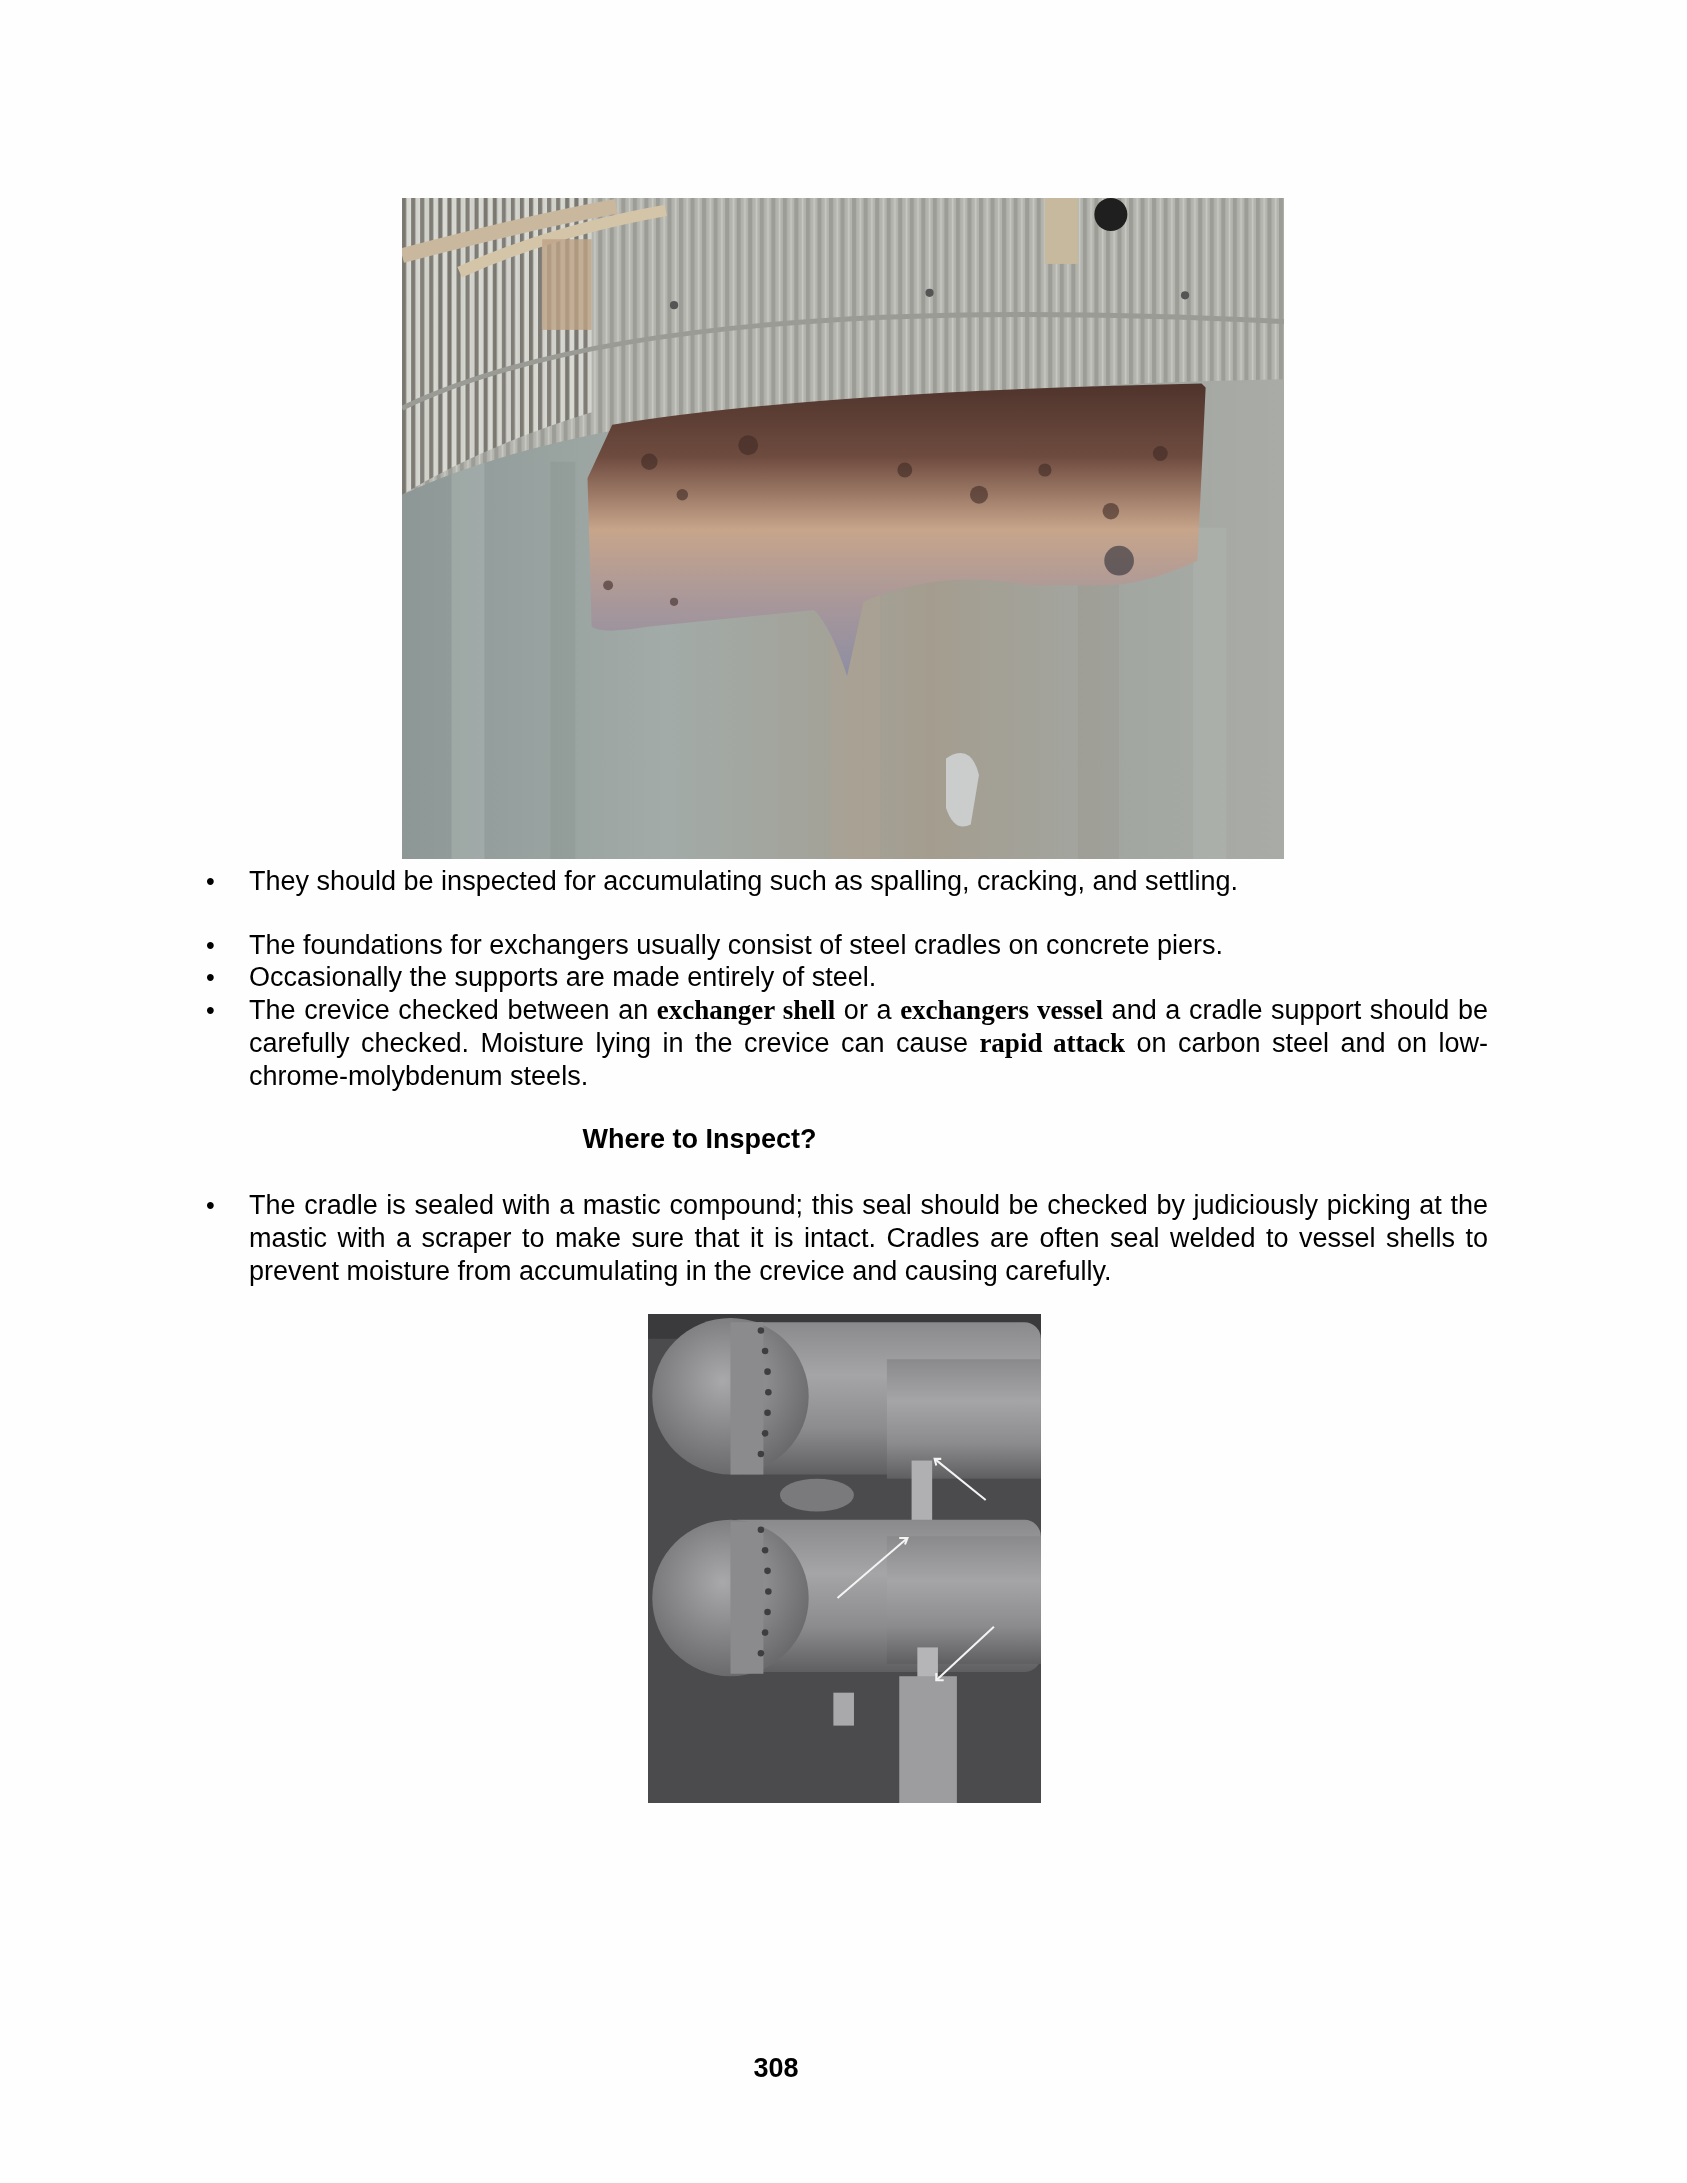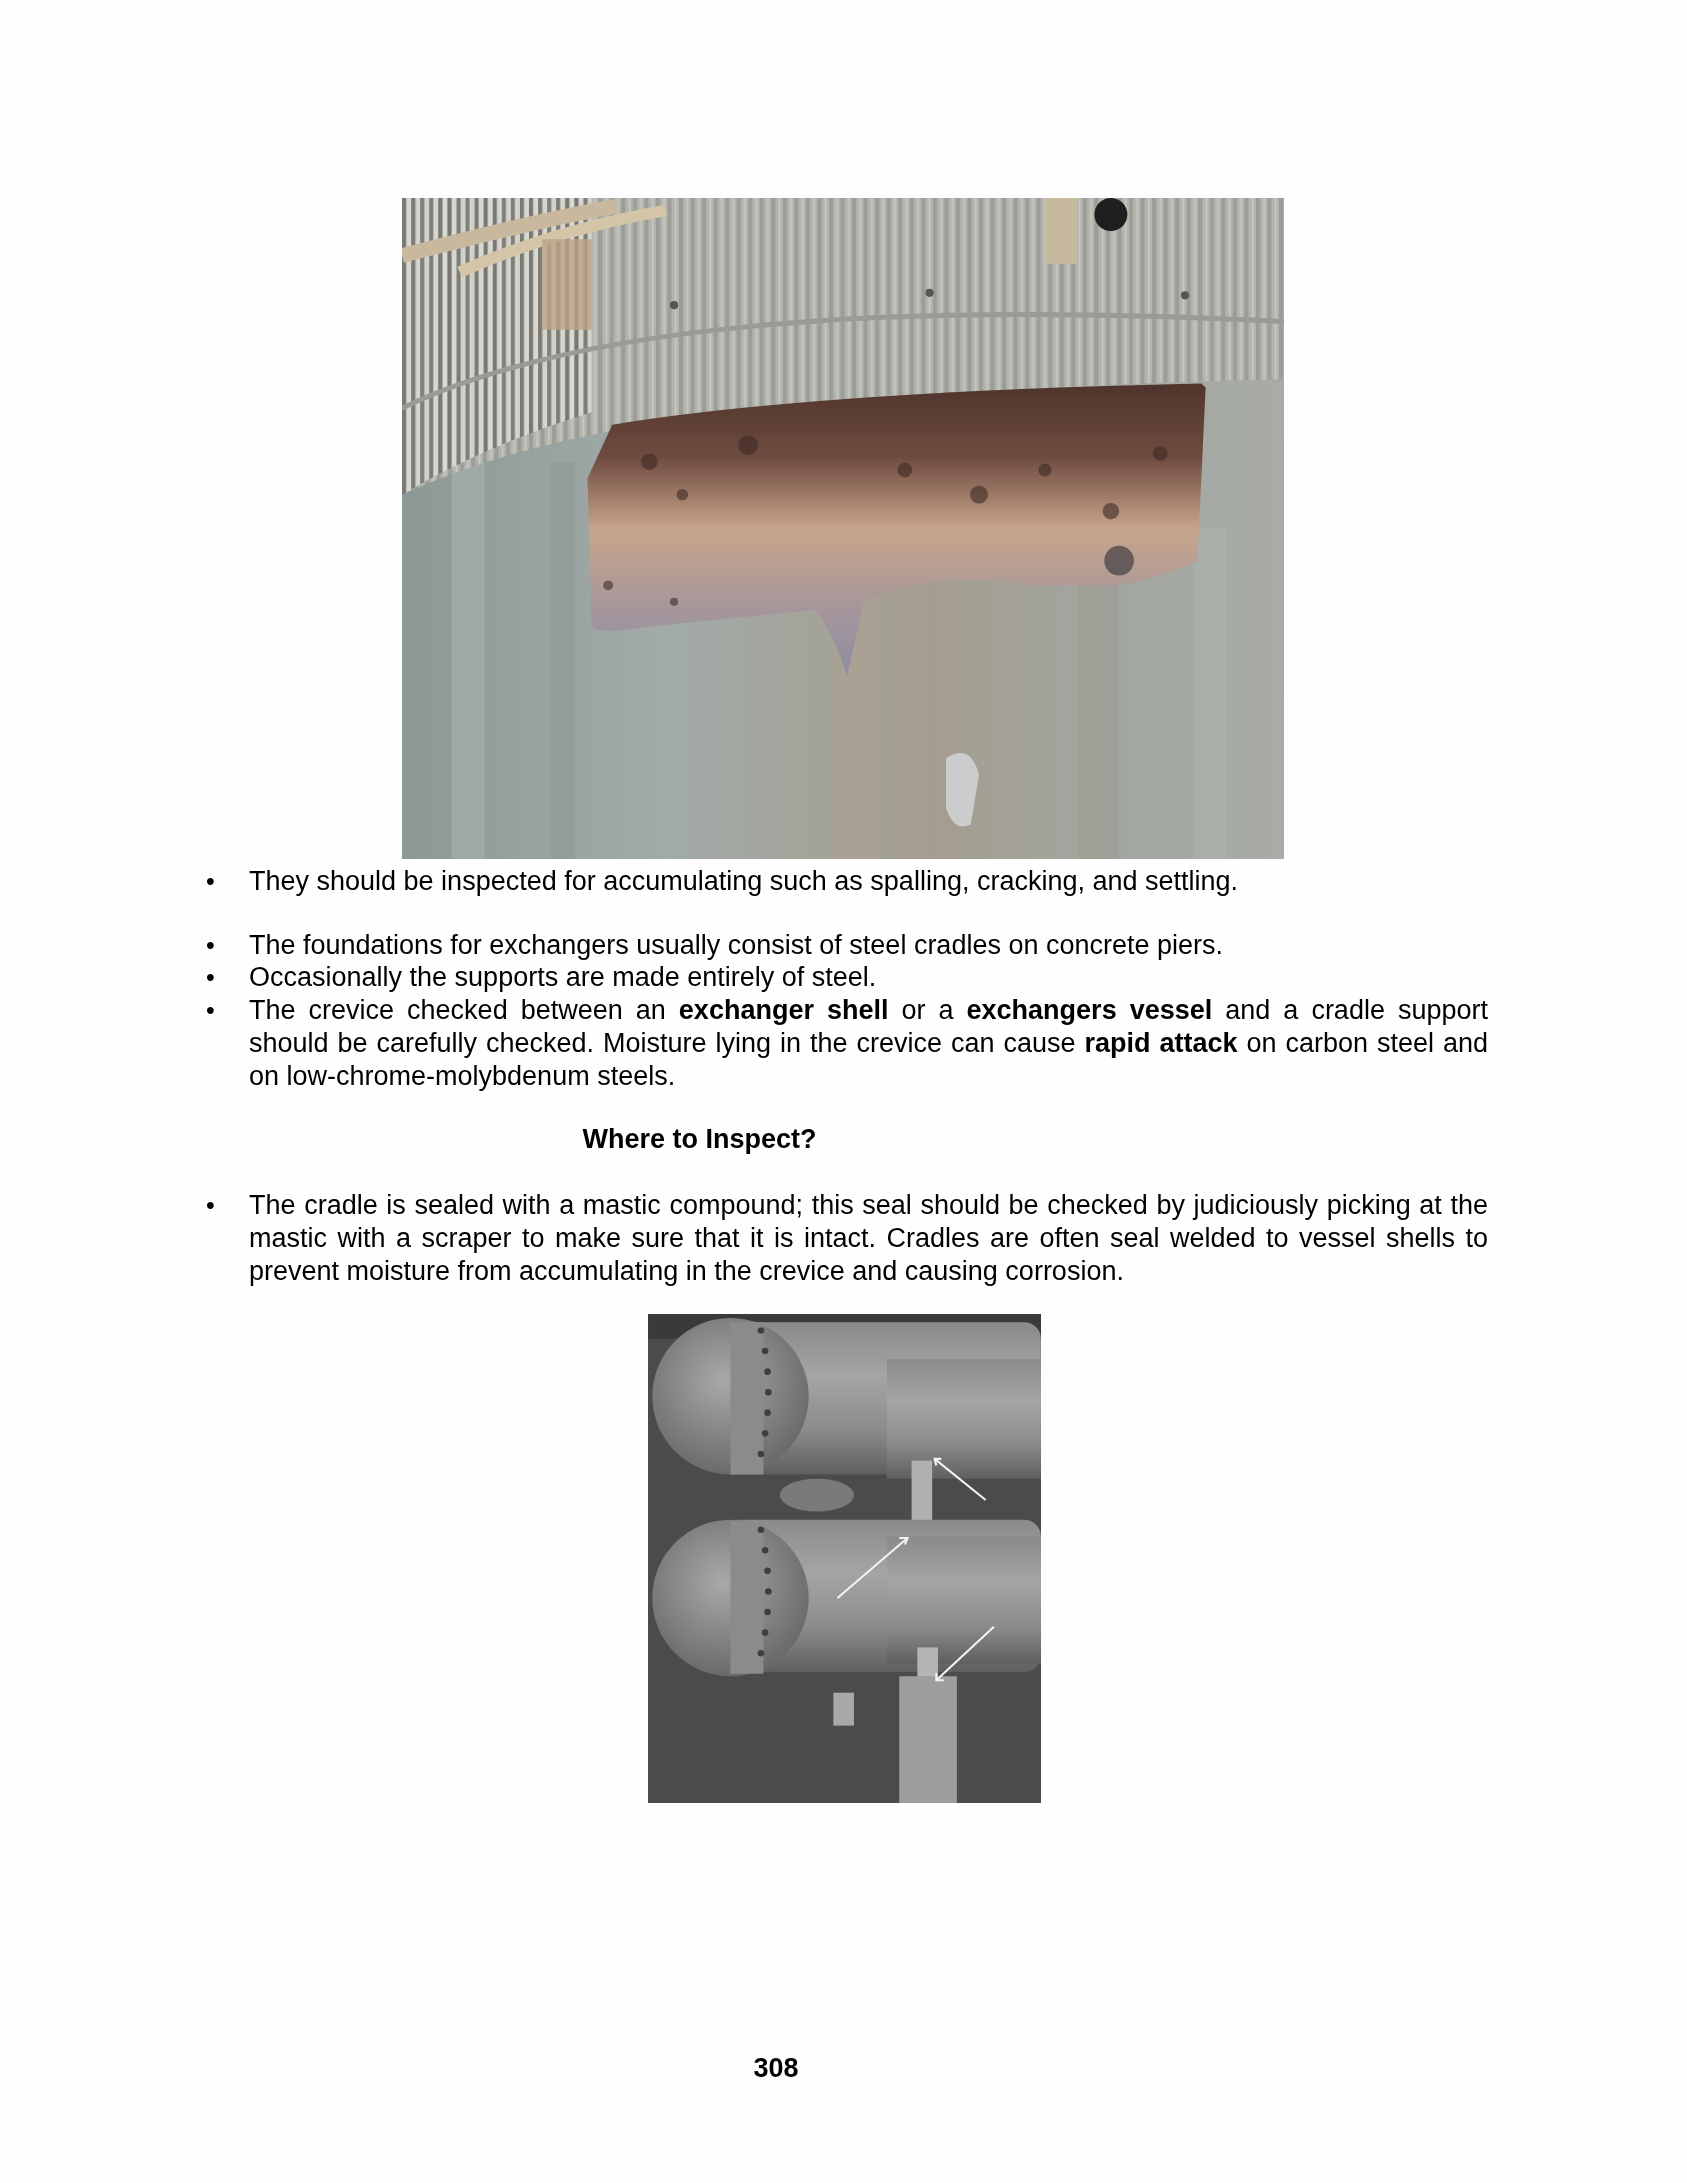--- a/index.html
+++ b/index.html
@@ -55,21 +55,21 @@
       text-align: justify;
     }
     .item .bullet {
       position: absolute;
       left: -51px;
       top: 0;
       width: 25px;
       text-align: center;
       font-size: 25px;
     }
-    .item b { font-weight: bold; }
+    .item b { font-weight: bold; font-family: Liberation Serif, serif; }
     .heading {
       position: absolute;
       top: 1123px;
       left: 0;
       width: 1399px;
       text-align: center;
       font-weight: bold;
       font-size: 27px;
       line-height: 33px;
     }
@@ -175,21 +175,21 @@
 
     <div class="item" style="top:961px;">
       <span class="bullet">•</span><span>Occasionally the supports are made entirely of steel.</span>
     </div>
 
     <div class="item" style="top:994px;">
       <span class="bullet">•</span><span>The crevice checked between an </span><b>exchanger shell</b><span> or a </span><b>exchangers vessel</b><span> and a cradle support should be carefully checked. Moisture lying in the crevice can cause </span><b>rapid attack</b><span> on carbon steel and on low-chrome-molybdenum steels.</span>
     </div>
 
     <div class="item" style="top:1189px;">
-      <span class="bullet">•</span><span>The cradle is sealed with a mastic compound; this seal should be checked by judiciously picking at the mastic with a scraper to make sure that it is intact. Cradles are often seal welded to vessel shells to prevent moisture from accumulating in the crevice and causing corrosion.</span>
+      <span class="bullet">•</span><span>The cradle is sealed with a mastic compound; this seal should be checked by judiciously picking at the mastic with a scraper to make sure that it is intact. Cradles are often seal welded to vessel shells to prevent moisture from accumulating in the crevice and causing carefully.</span>
     </div>
   </div>
 
   <div class="heading">Where to Inspect?</div>
 
   <div class="figure fig2">
     <svg width="393" height="489" viewBox="0 0 477 594" xmlns="http://www.w3.org/2000/svg">
       <defs>
         <linearGradient id="shellG" x1="0" y1="0" x2="0" y2="1">
           <stop offset="0" stop-color="#8a8a8c"></stop>

